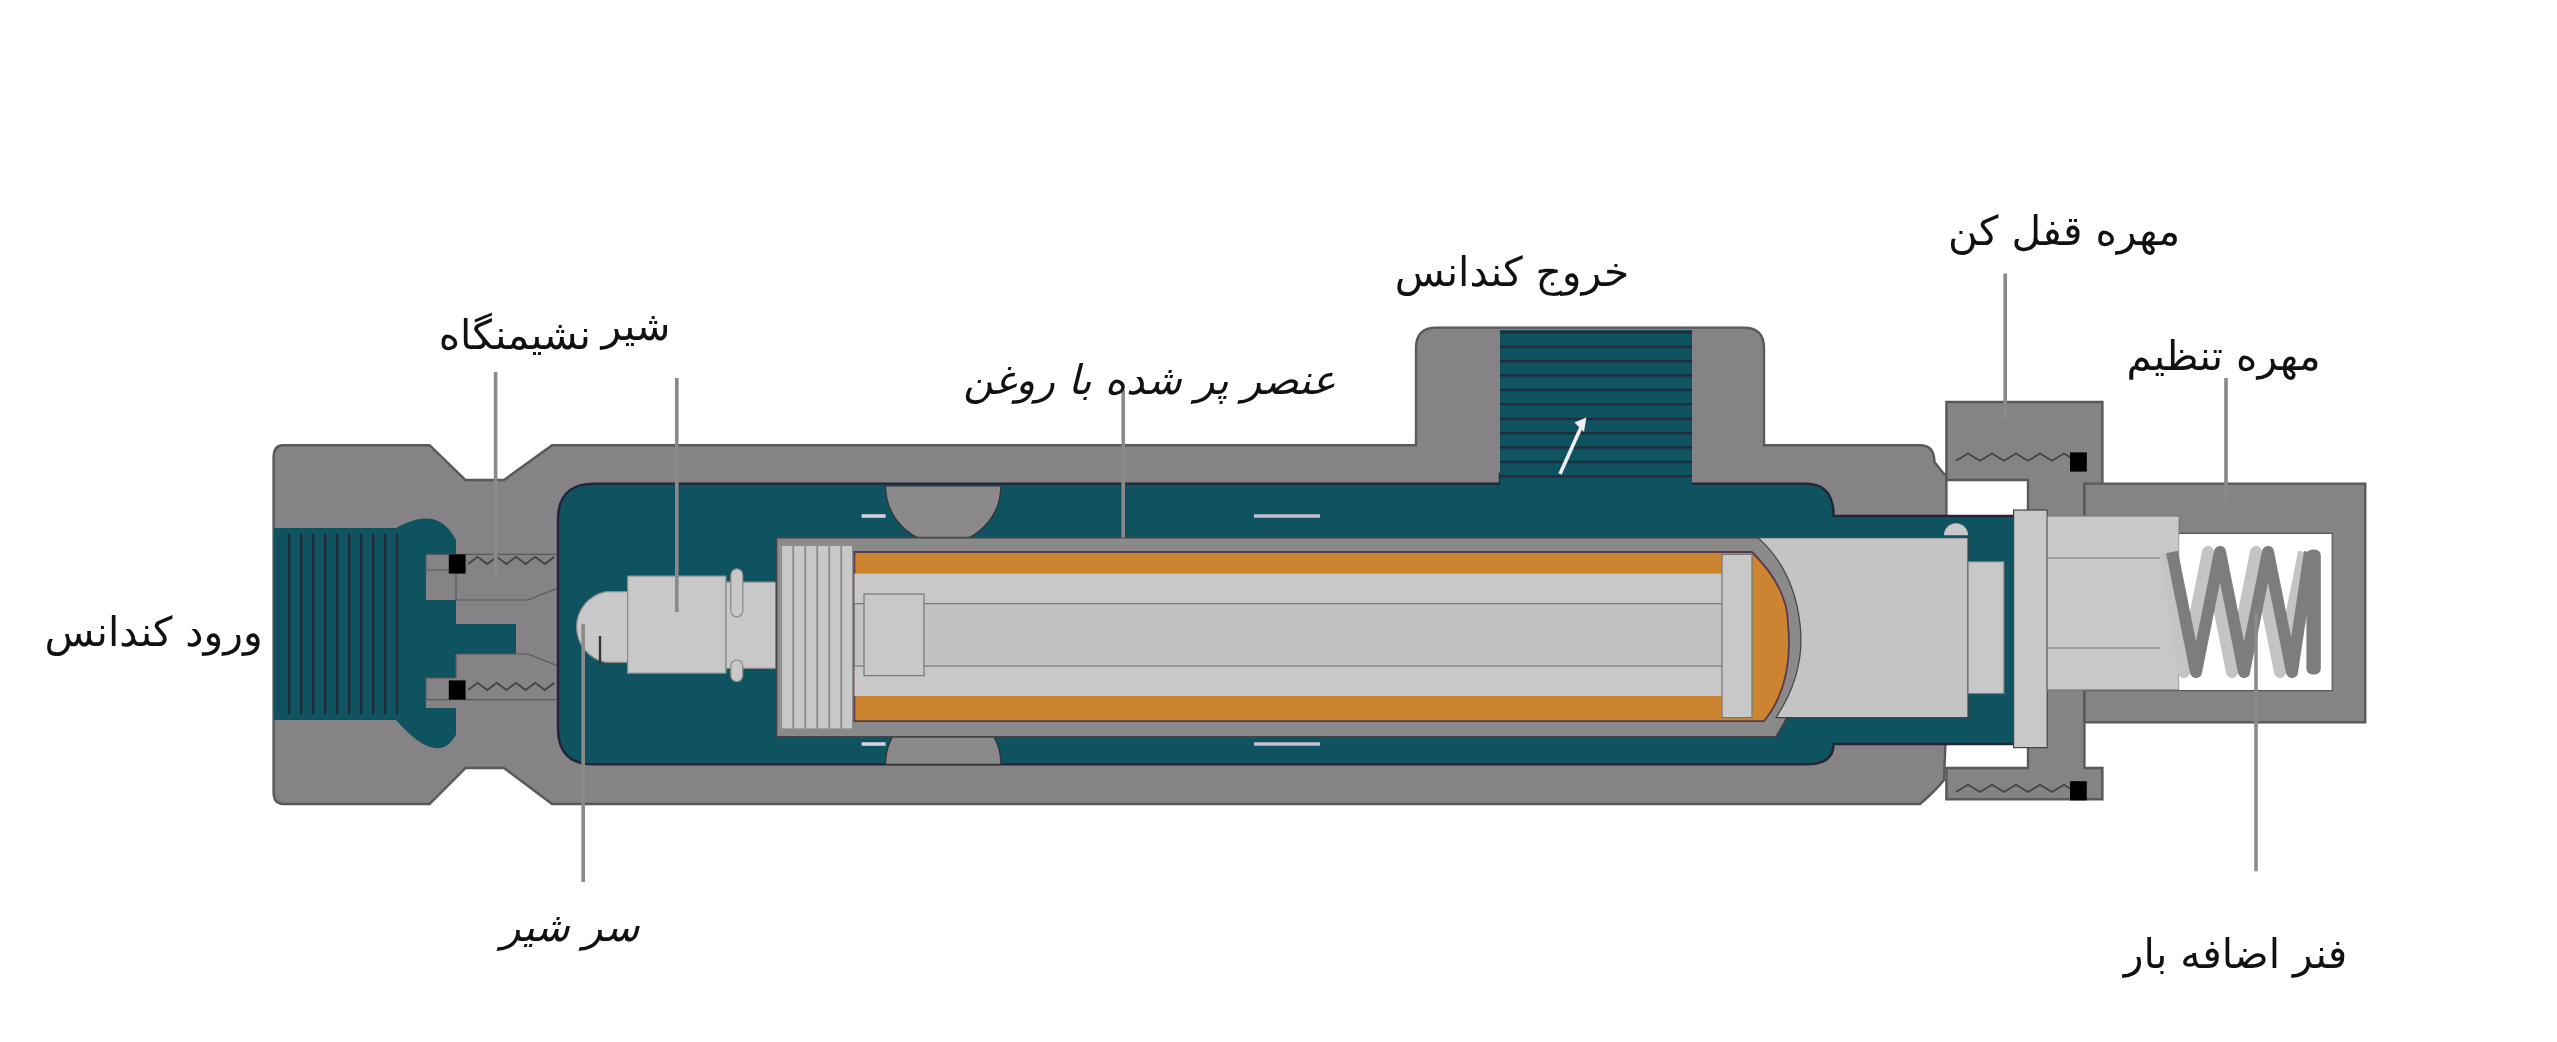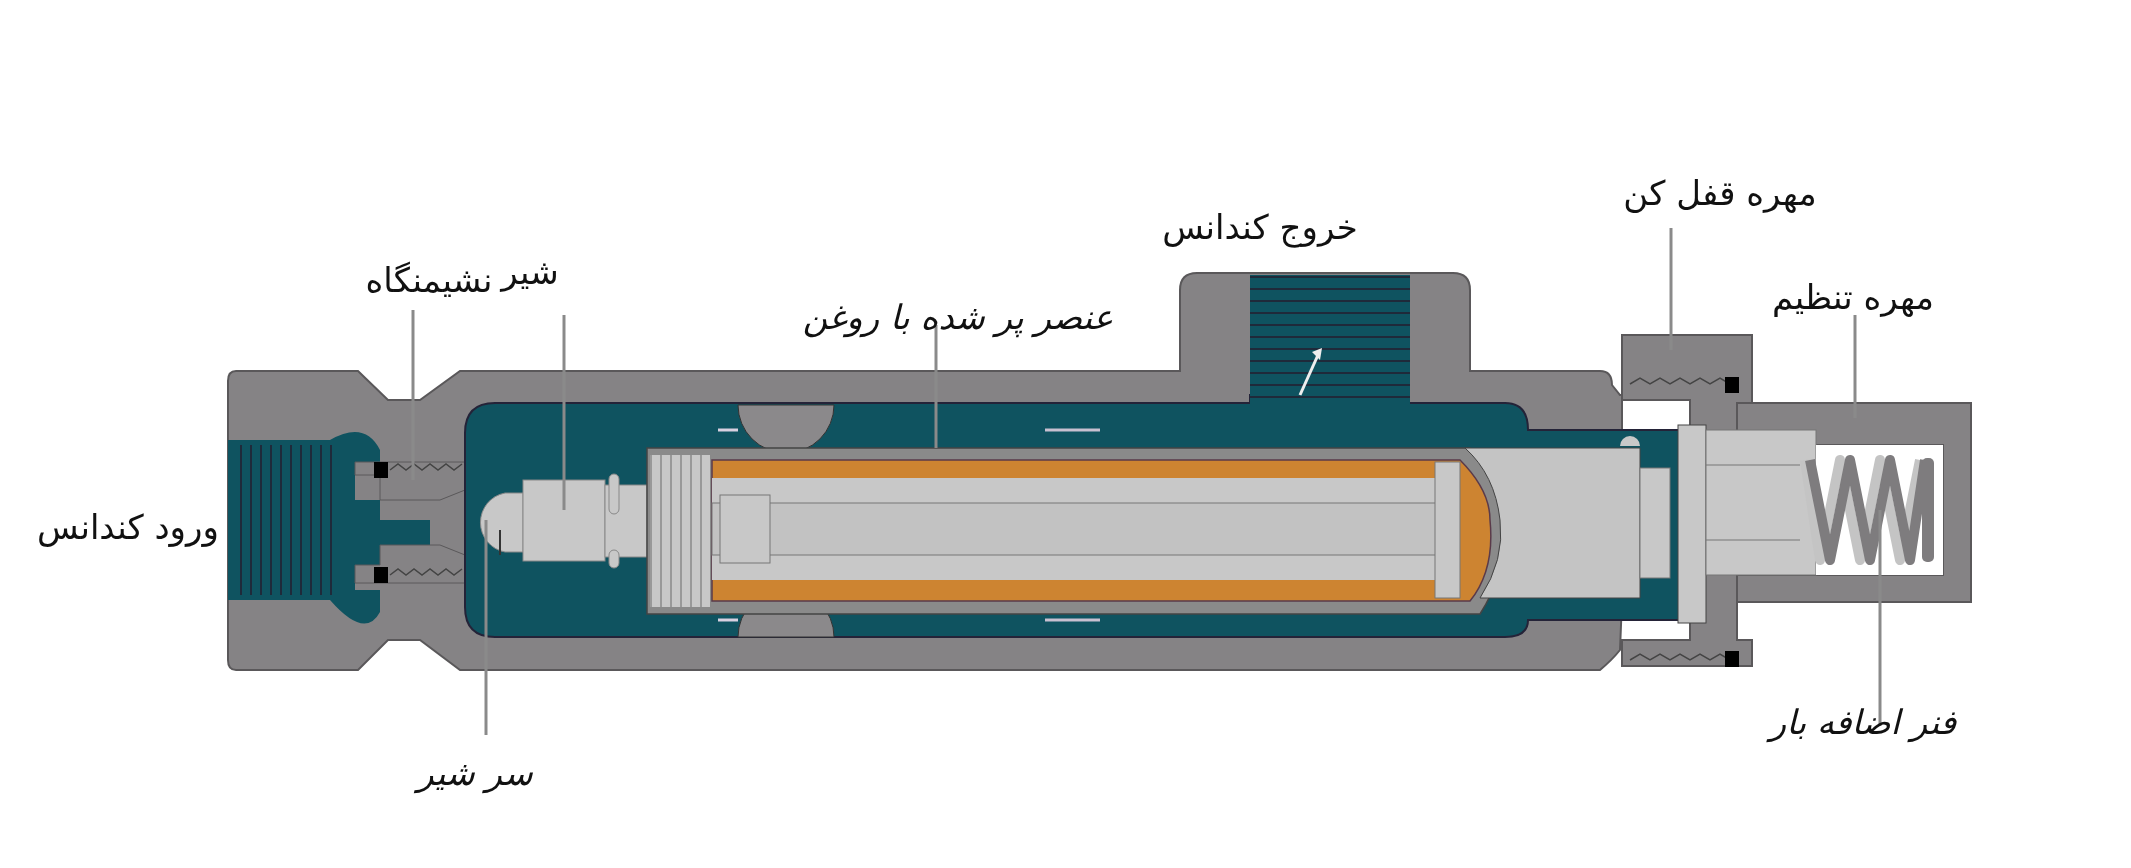--- a/index.html
+++ b/index.html
@@ -128,13 +128,13 @@
 </svg>
 
 <div class="lbl" style="left:128px;top:527px;">ورود کندانس</div>
 <div class="lbl" style="left:403px;top:280px;margin-left:26px;">نشیمنگاه</div>
 <div class="lbl" style="left:530px;top:272px;">شیر</div>
 <div class="lbl" style="left:475px;top:773px;font-style:italic;">سر شیر</div>
 <div class="lbl" style="left:958px;top:317px;font-style:italic;">عنصر پر شده با روغن</div>
 <div class="lbl" style="left:1260px;top:227px;">خروج کندانس</div>
 <div class="lbl" style="left:1678px;top:193px;margin-left:42px;">مهره قفل کن</div>
 <div class="lbl" style="left:1853px;top:297px;text-align:right;">مهره تنظیم</div>
-<div class="lbl" style="left:1863px;top:722px;font-style:italic;">فنر اضافه بار</div>
+<div class="lbl" style="left:1863px;top:796px;">فنر اضافه بار</div>
 
 </body></html>

